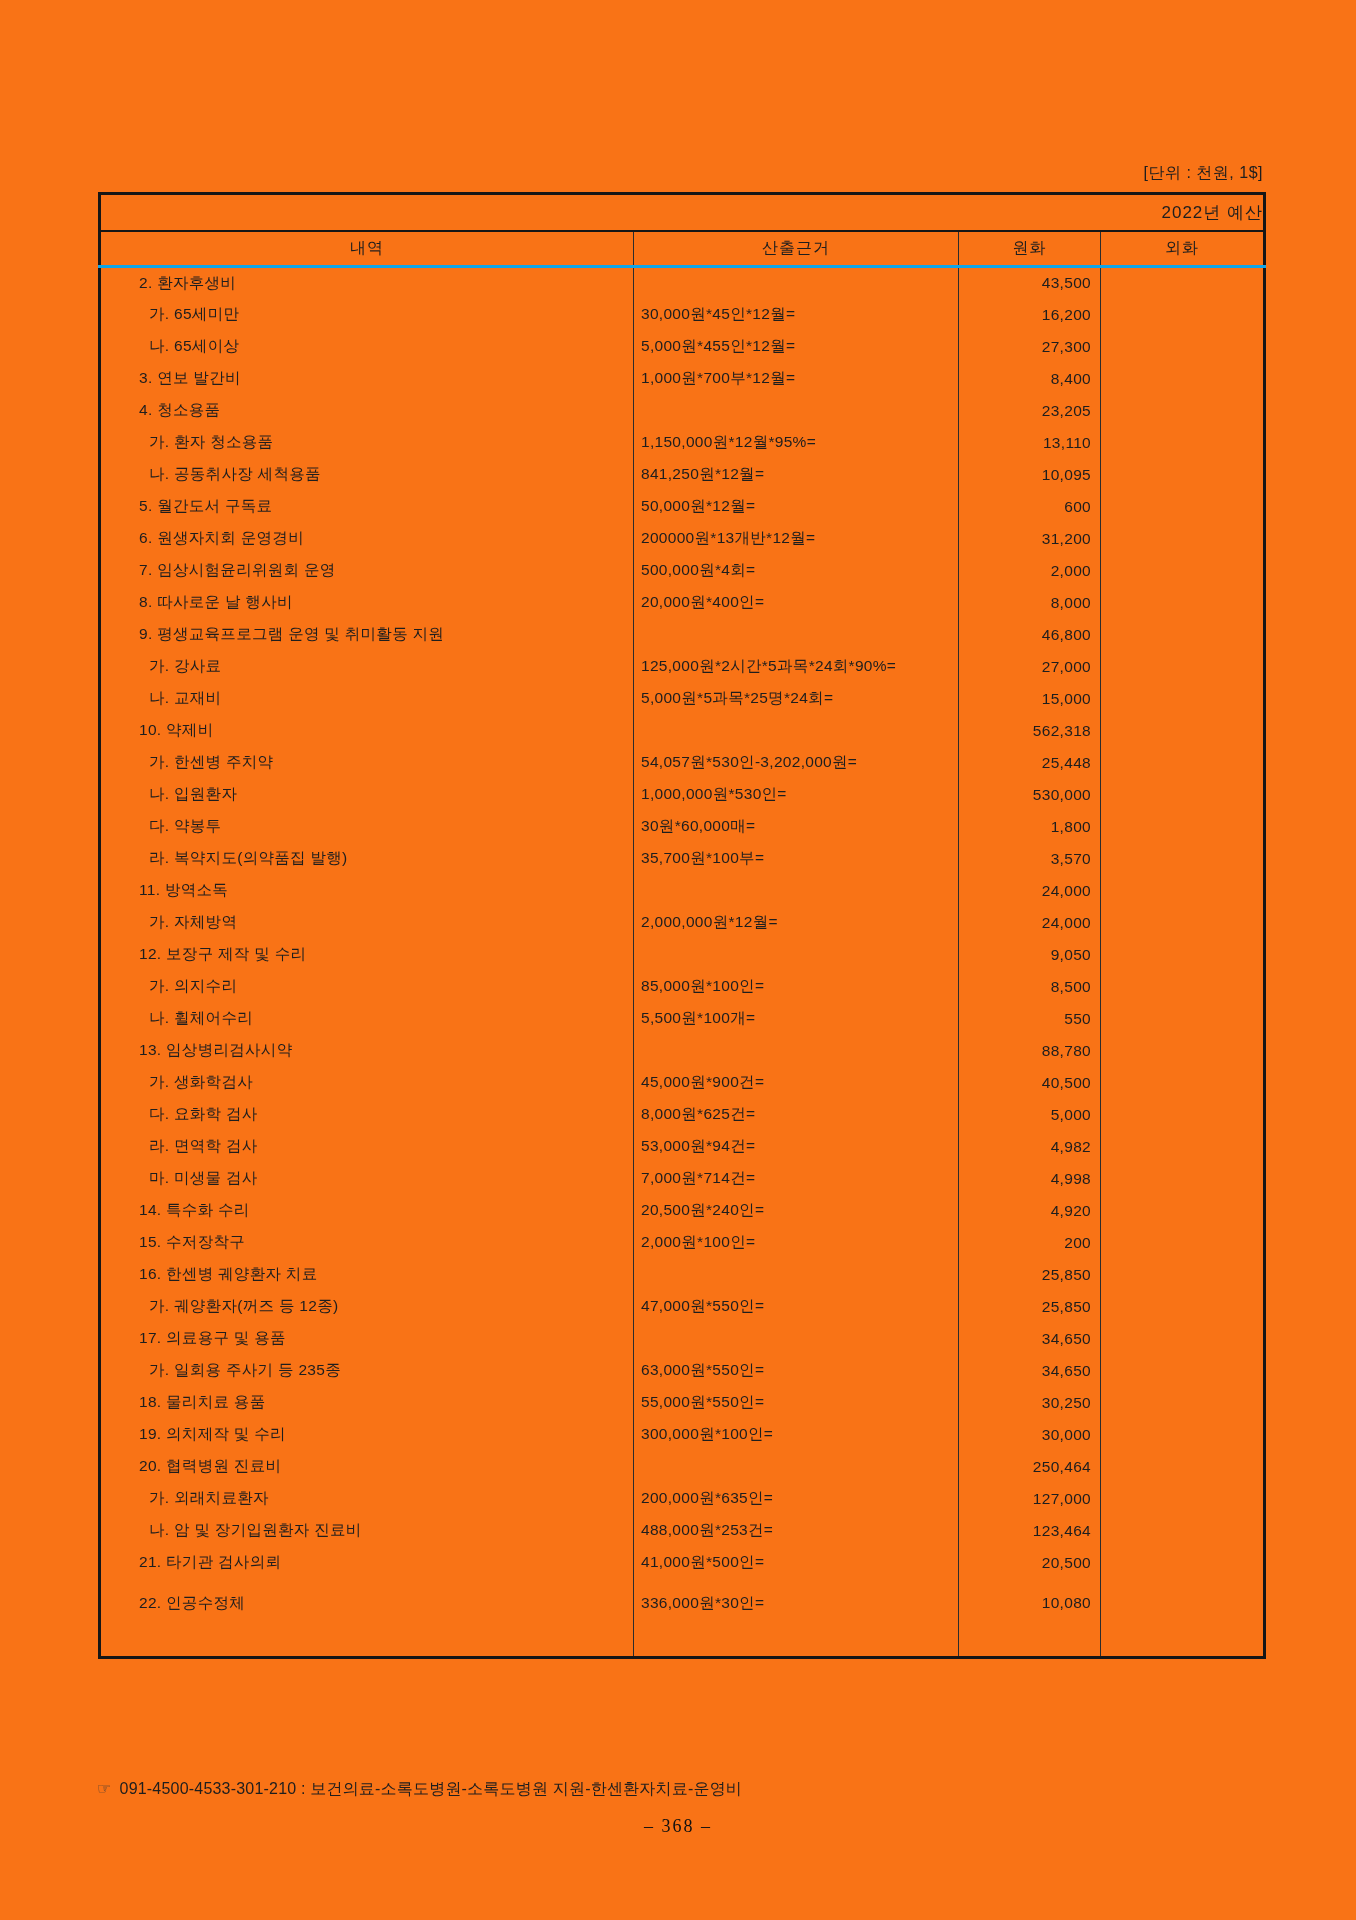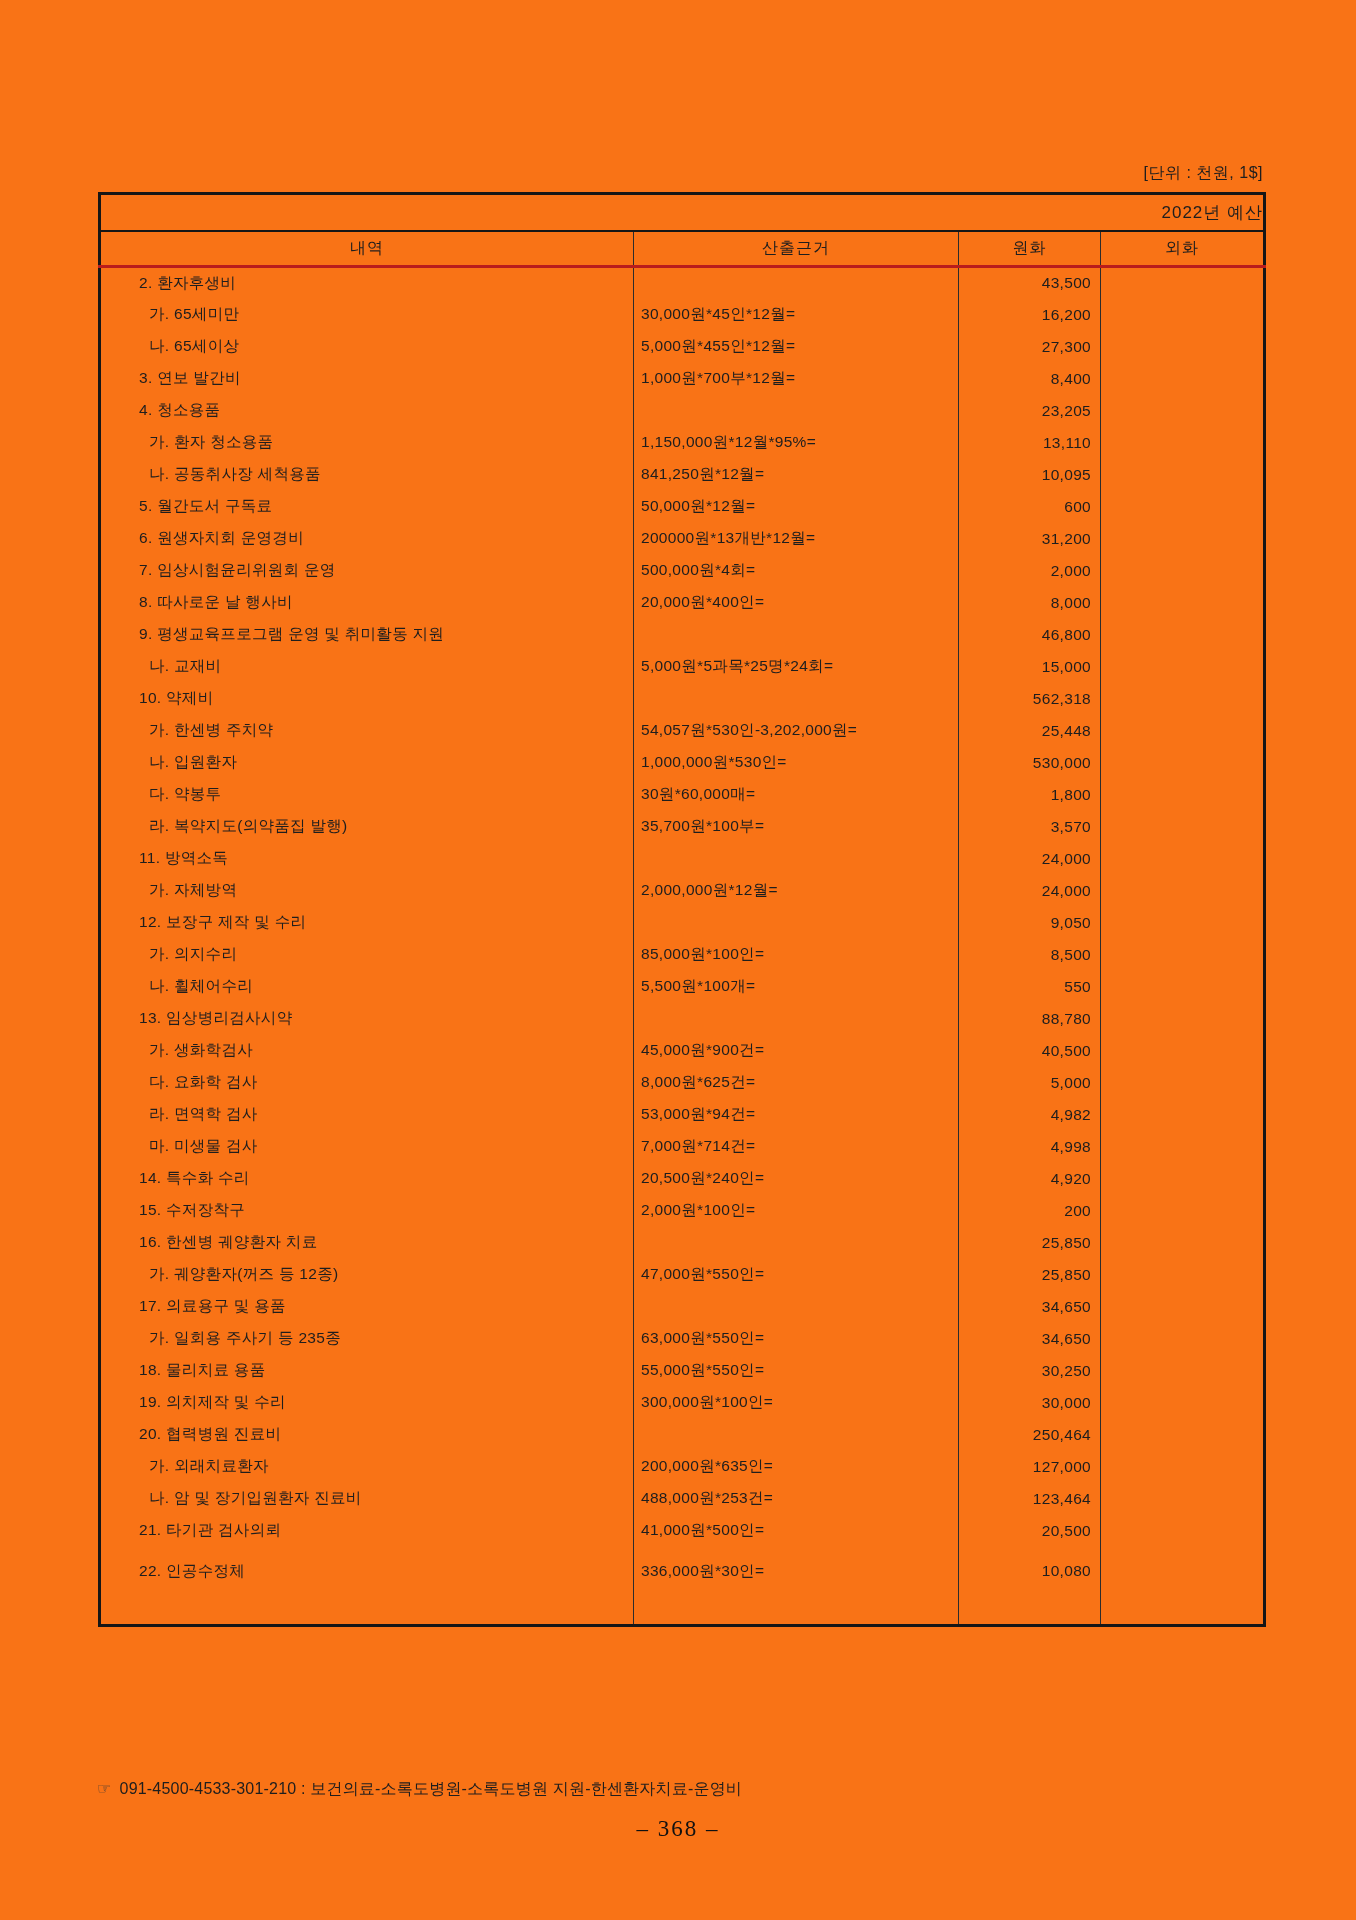--- a/index.html
+++ b/index.html
@@ -44,21 +44,21 @@
     border-bottom: 2px solid #161616;
     vertical-align: middle;
   }
   tr.header-row th {
     height: 36px;
     font-size: 16px;
     font-weight: normal;
     text-align: center;
     letter-spacing: 1px;
     vertical-align: middle;
-    border-bottom: 3px solid #b91c1c;
+    border-bottom: 3px solid #0ea5e9;
   }
   tr.header-row th + th { border-left: 1px solid #2c2c2c; }
 
   tbody td {
     height: 32px;
     font-size: 15.5px;
     letter-spacing: 0.3px;
     vertical-align: middle;
     white-space: nowrap;
     overflow: hidden;
@@ -81,21 +81,21 @@
     text-align: center;
   }
   .footnote .marker { margin-right: 8px; color: #3a3a3a; }
   .page-number {
     position: absolute;
     left: 0;
     top: 1816px;
     width: 1356px;
     text-align: center;
     font-family: "Liberation Serif", serif;
-    font-size: 23px;
+    font-size: 18px;
     letter-spacing: 2px;
     color: #111;
   }
 </style>
 </head>
 <body>
 
 <div class="page">
 
   <div class="unit-note">[단위 : 천원, 1$]</div>
@@ -185,20 +185,26 @@
           <td class="col-krw">8,000</td>
           <td class="col-fx"></td>
         </tr>
         <tr>
           <td class="col-name main-item">9. 평생교육프로그램 운영 및 취미활동 지원</td>
           <td class="col-basis"></td>
           <td class="col-krw">46,800</td>
           <td class="col-fx"></td>
         </tr>
         <tr>
+          <td class="col-name sub-item">가. 강사료</td>
+          <td class="col-basis">125,000원*2시간*5과목*24회*90%=</td>
+          <td class="col-krw">27,000</td>
+          <td class="col-fx"></td>
+        </tr>
+        <tr>
           <td class="col-name sub-item">나. 교재비</td>
           <td class="col-basis">5,000원*5과목*25명*24회=</td>
           <td class="col-krw">15,000</td>
           <td class="col-fx"></td>
         </tr>
         <tr>
           <td class="col-name main-item">10. 약제비</td>
           <td class="col-basis"></td>
           <td class="col-krw">562,318</td>
           <td class="col-fx"></td>

